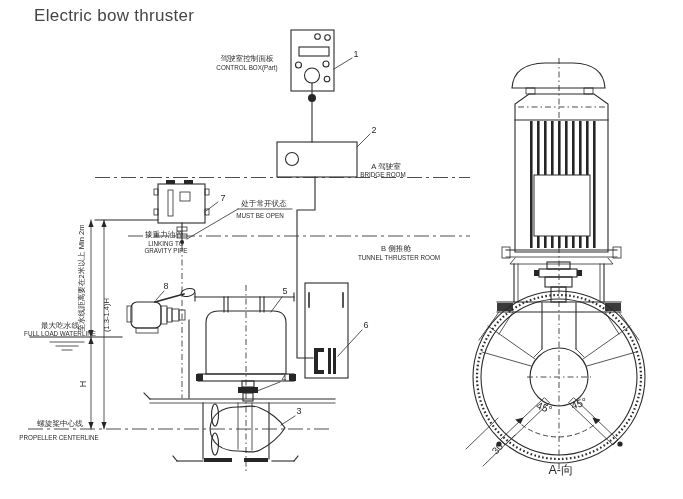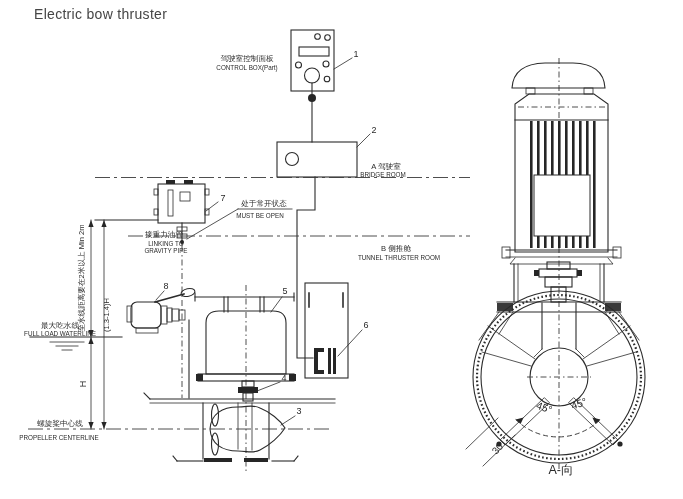--- a/index.html
+++ b/index.html
@@ -1,18 +1,18 @@
 <!DOCTYPE html>
 <html><head>
 <meta charset="utf-8">
 <style>
   html,body{margin:0;padding:0;background:#ffffff;}
   body{width:683px;height:499px;overflow:hidden;font-family:"Liberation Sans",sans-serif;}
   .canvas{position:relative;width:683px;height:499px;background:#ffffff;}
-  .page-title{position:absolute;left:34px;top:6px;font-size:14px;color:#454545;letter-spacing:.3px;}
+  .page-title{position:absolute;left:34px;top:6px;font-size:17px;color:#454545;letter-spacing:.3px;}
   svg{position:absolute;left:0;top:0;}
   .ln{stroke:#2b2b2b;fill:none;stroke-width:1.1;stroke-linecap:square;}
   .thin{stroke-width:.8;}
   .thick{stroke-width:1.6;}
   .fill{fill:#262626;stroke:none;}
   .cl{stroke:#3a3a3a;fill:none;stroke-width:.9;stroke-dasharray:15 4 3 4;}
   .dsh{stroke:#3a3a3a;fill:none;stroke-width:.9;stroke-dasharray:6 3 1.5 3;}
   .hatchring{stroke:#2b2b2b;fill:none;stroke-width:2.2;stroke-dasharray:1.6 2.4;}
   text{fill:#2a2a2a;font-family:"Liberation Sans","DejaVu Sans",sans-serif;}
   .cn{font-size:7.6px;}

